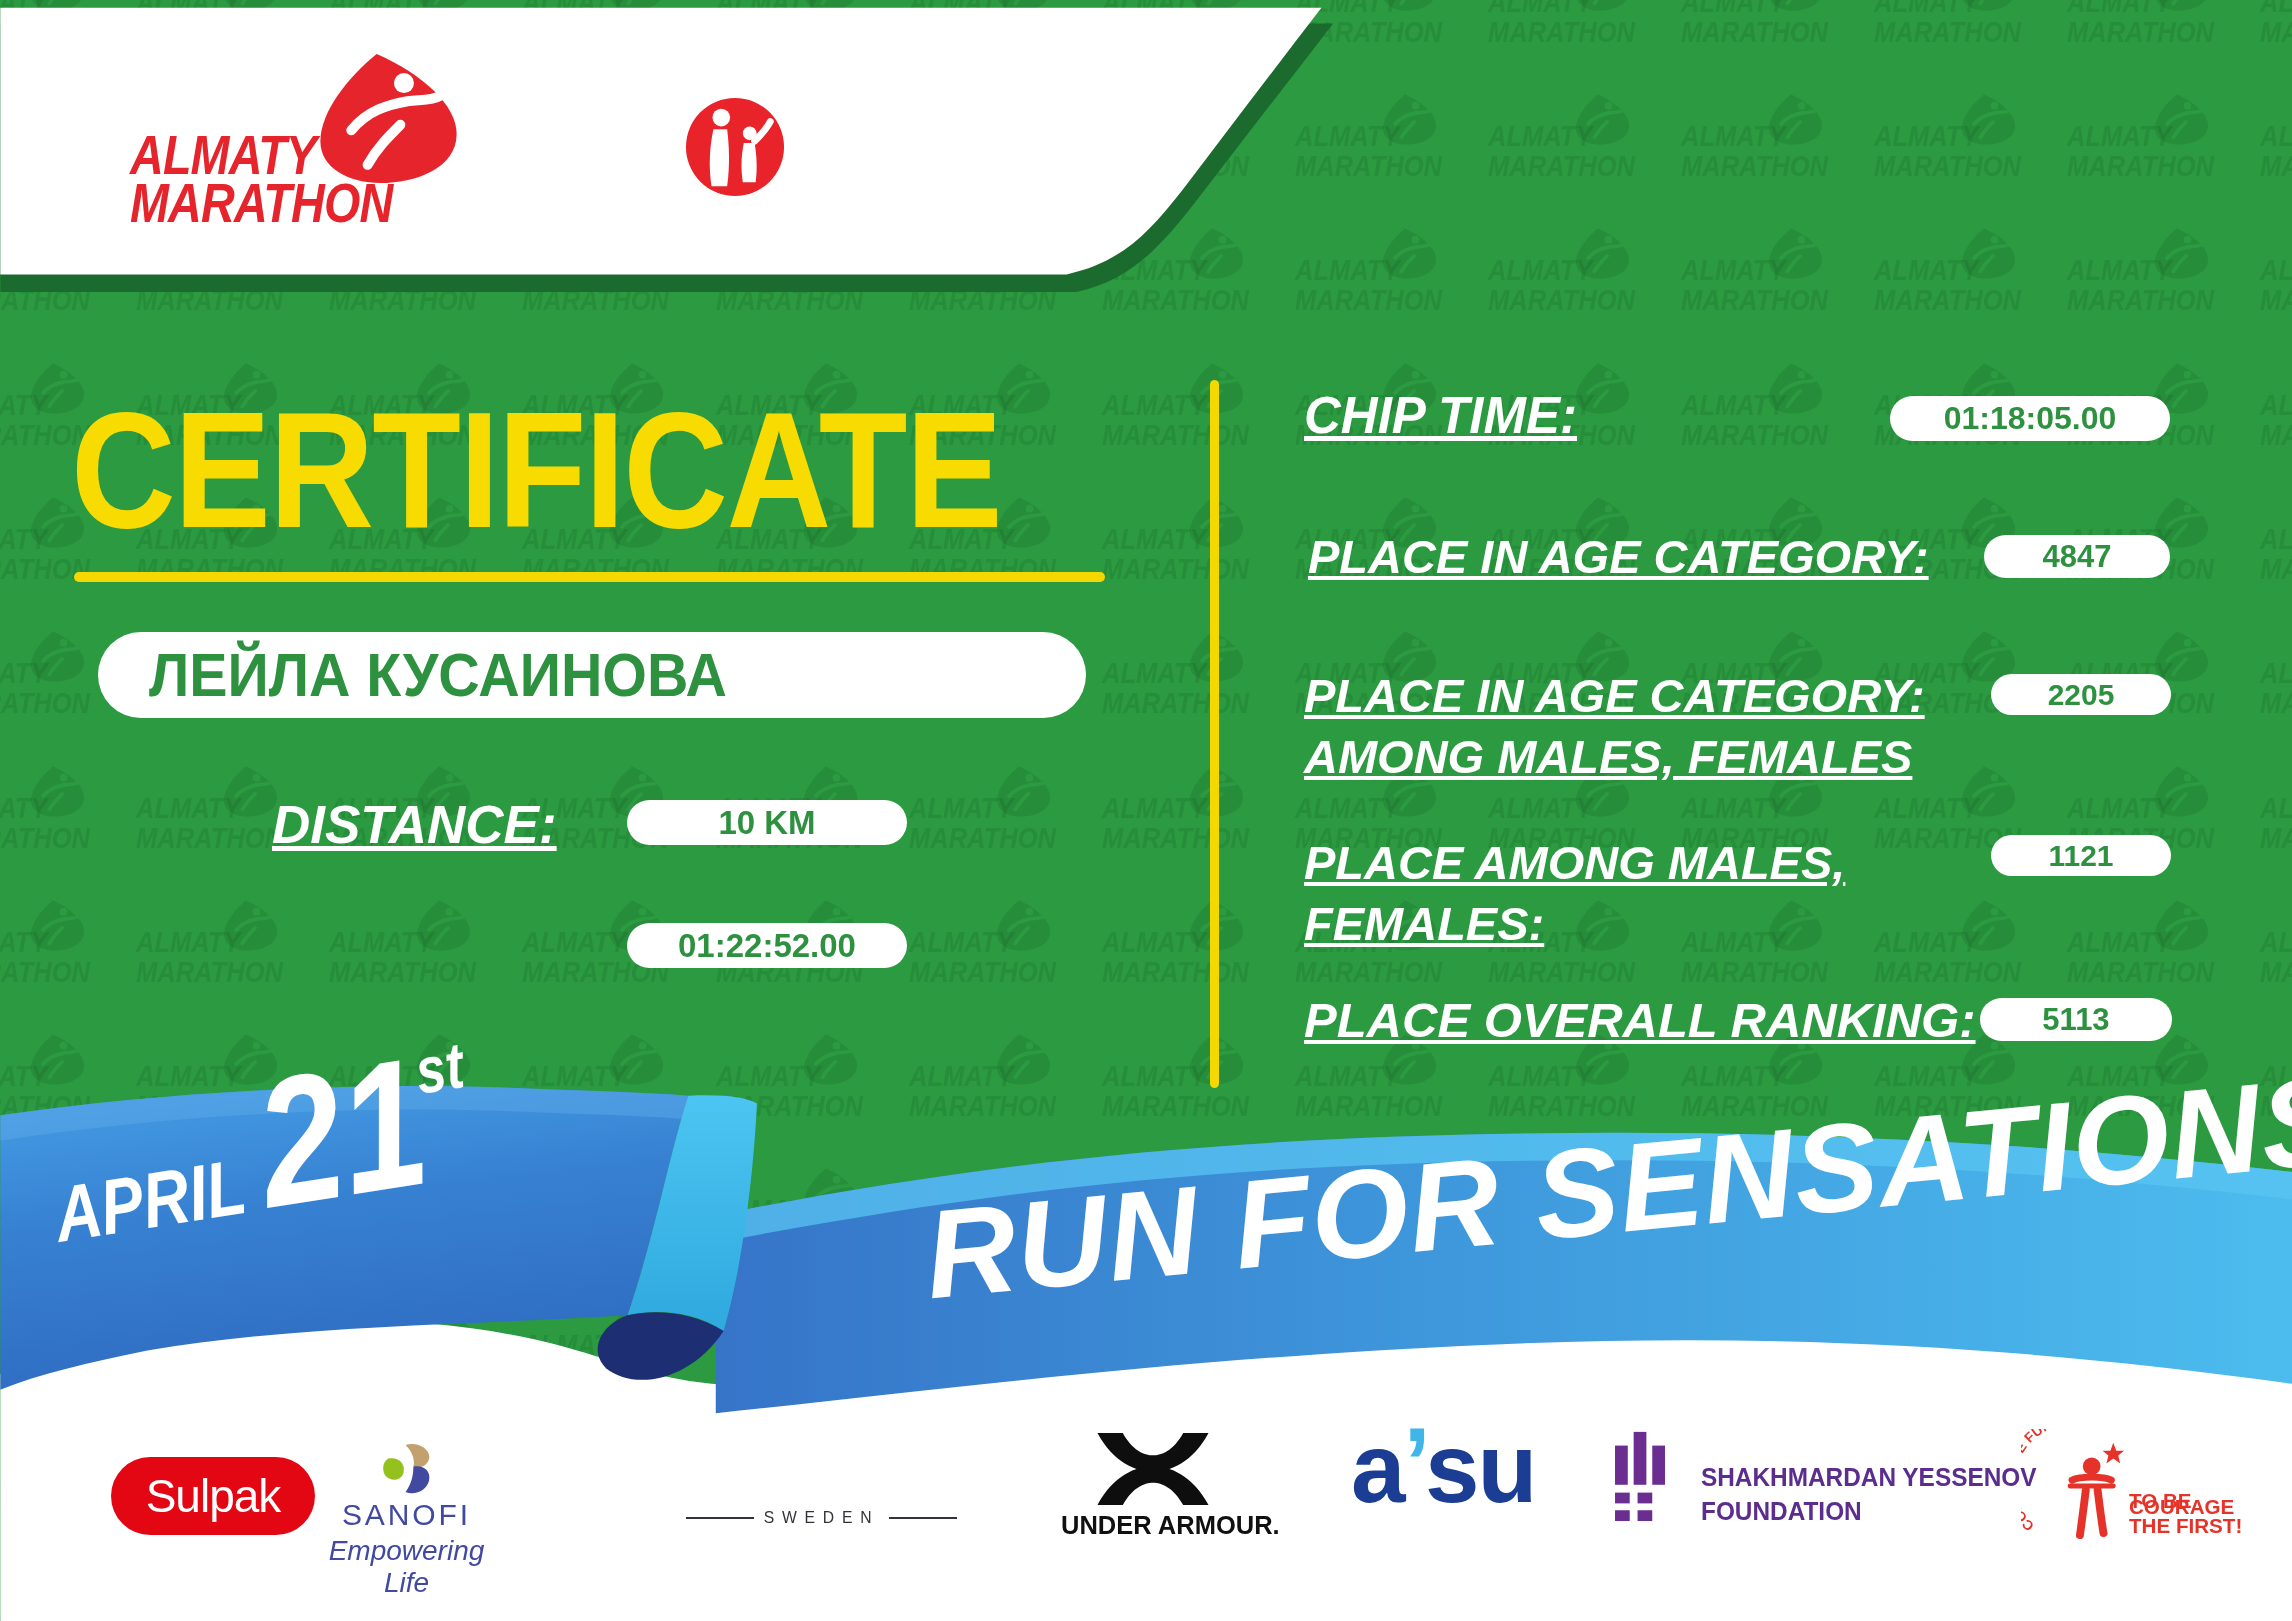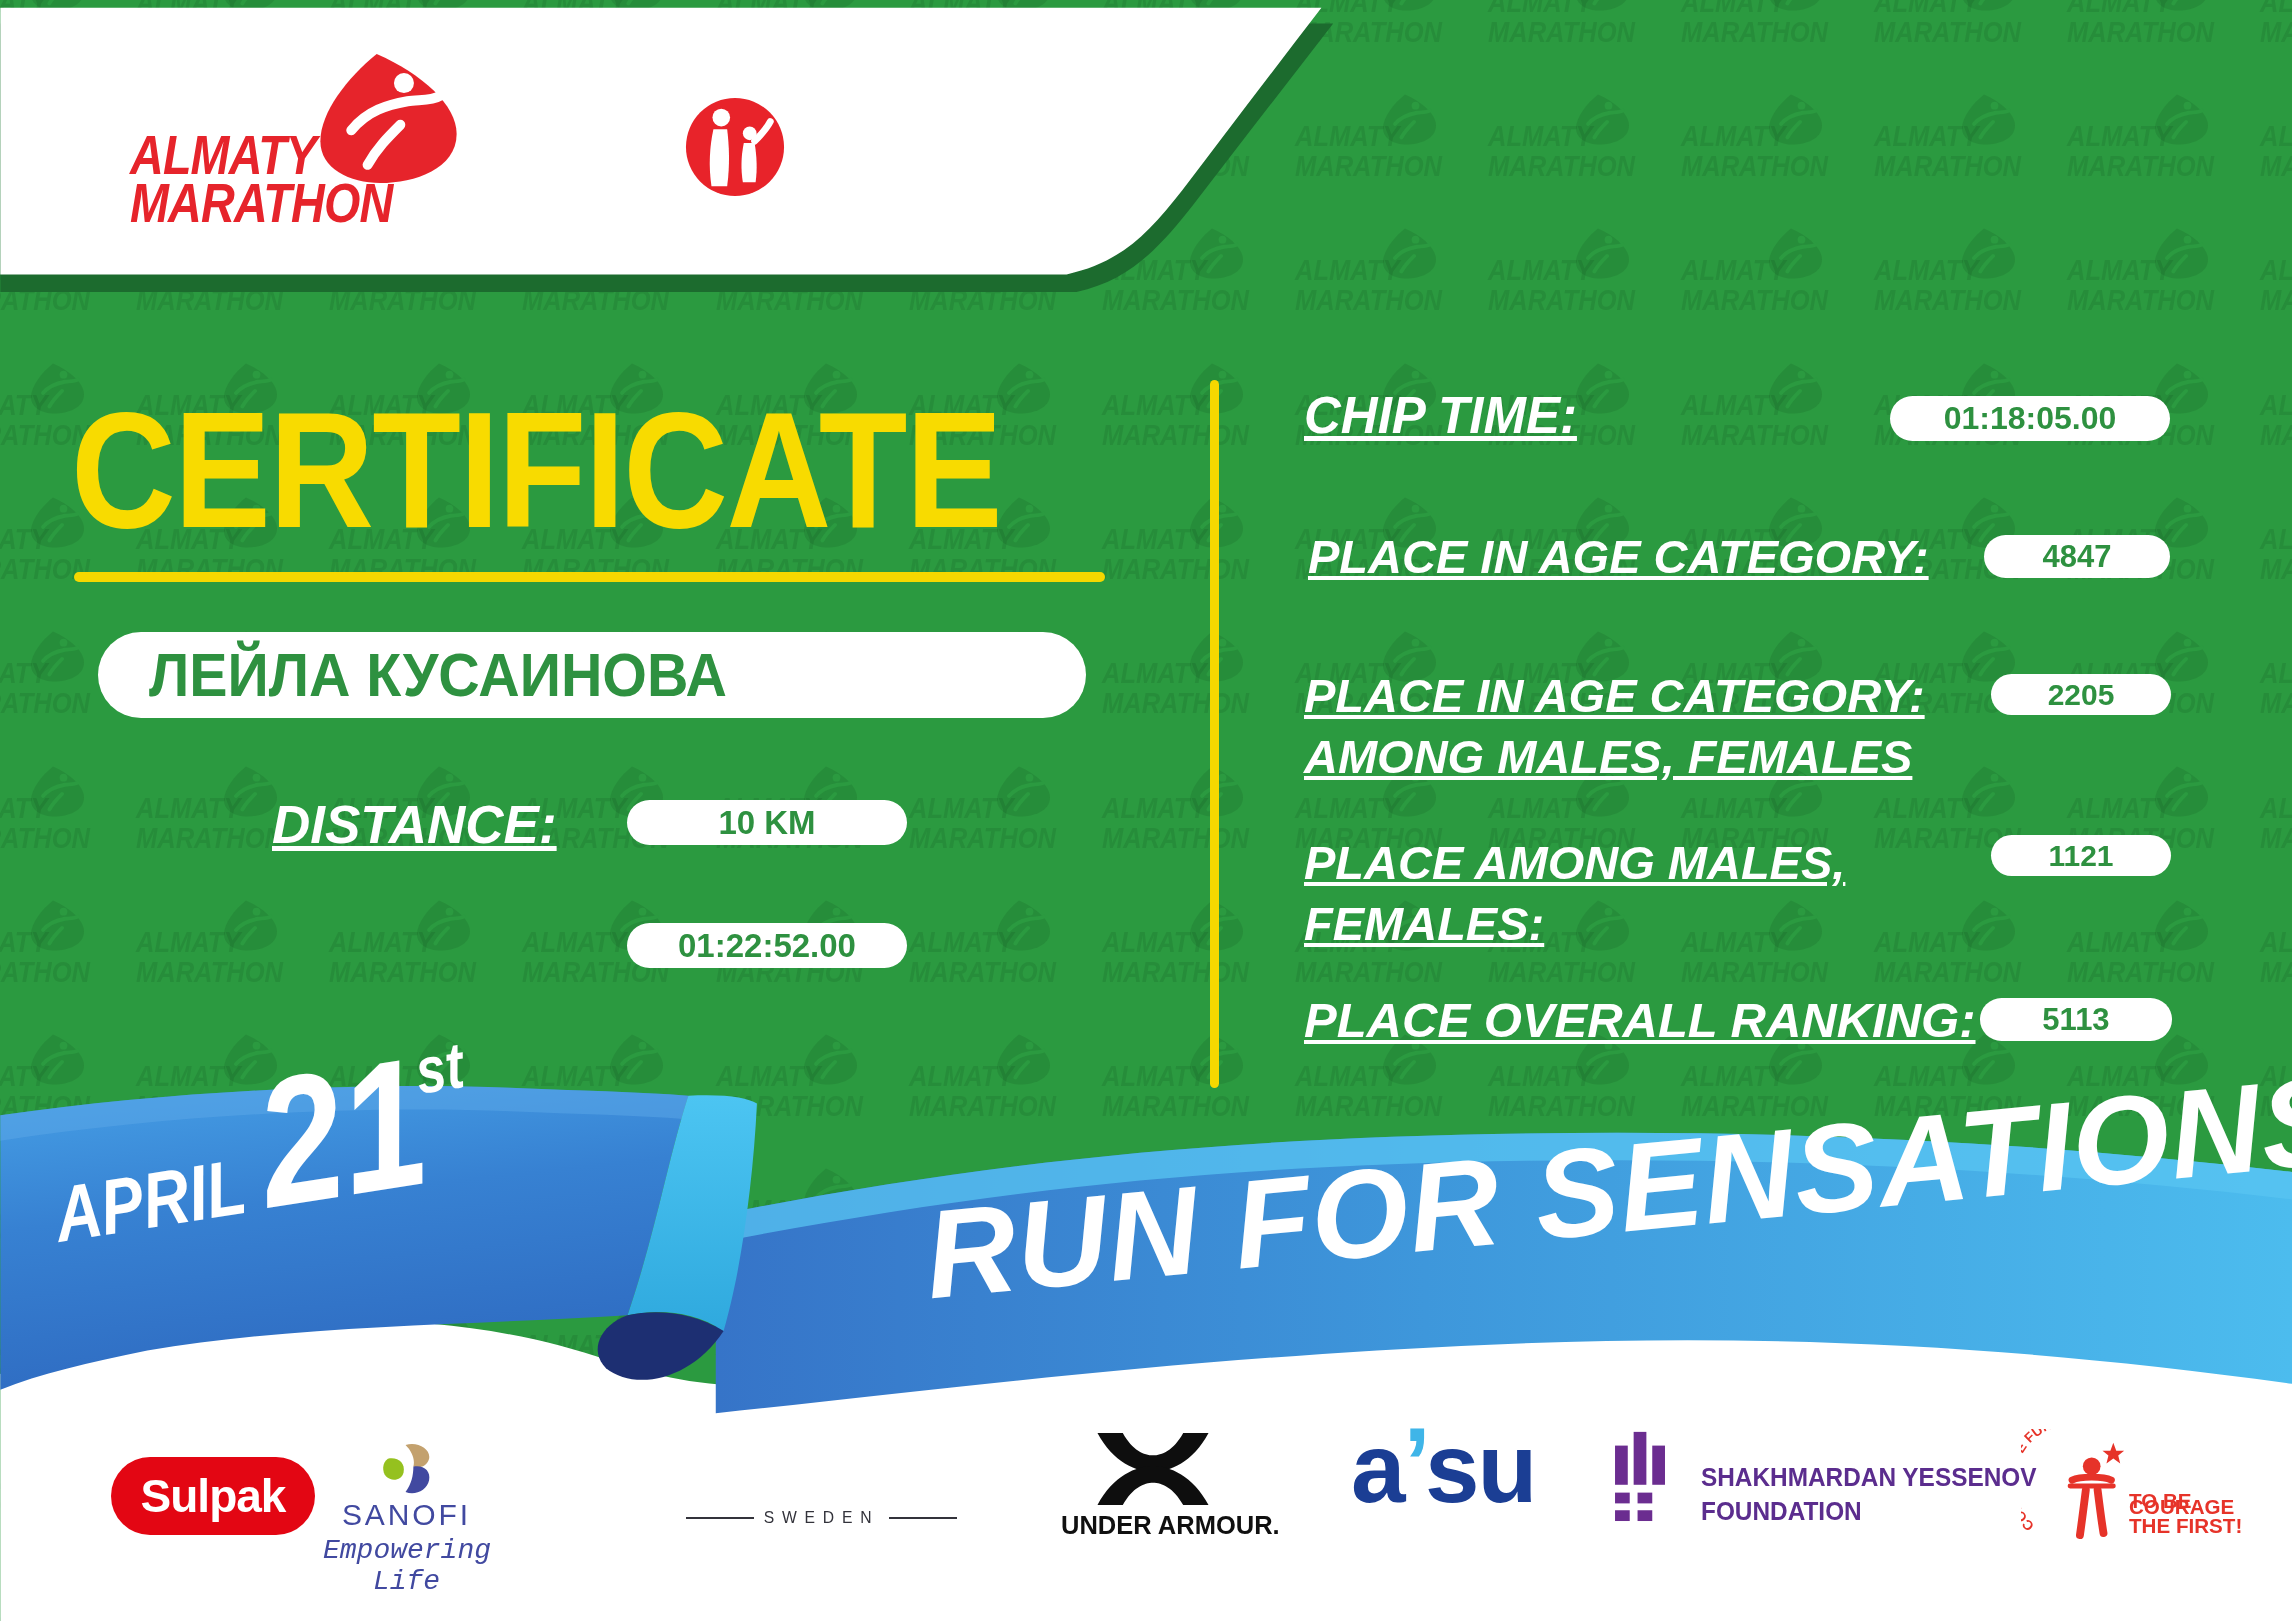--- a/index.html
+++ b/index.html
@@ -35,24 +35,24 @@
   #april-block{left:61px;top:1106px;transform:rotate(-9deg) scaleX(.82);transform-origin:left bottom;
                display:flex;align-items:flex-end;color:#ffffff;font-style:italic;font-weight:bold;white-space:nowrap;}
   #april-word{font-size:78px;line-height:.95;margin-right:25.5px;}
   #day-num{font-size:182px;line-height:.8;}
   #day-suf{font-size:65px;line-height:1;position:relative;top:-90px;}
   #slogan{left:919px;top:1184px;transform:rotate(-5.5deg);transform-origin:left top;
           font-size:125px;font-weight:bold;font-style:italic;color:#ffffff;letter-spacing:1px;white-space:nowrap;}
   
   #sulpak{left:111px;top:1457px;width:204px;height:78px;background:#E30613;border-radius:39px;
           display:flex;align-items:center;justify-content:center;}
-  #sulpak span{color:#fff;font-size:46px;font-weight:bold;letter-spacing:-1px;}
+  #sulpak span{color:#fff;font-size:46px;font-weight:normal;letter-spacing:-1px;}
   .sanofi-t{left:323px;width:167px;text-align:center;color:#4149A0;}
   #sanofi-name{top:1498px;font-size:30px;letter-spacing:2.9px;font-weight:500;}
-  #sanofi-tag{top:1535px;font-size:28px;font-style:italic;font-family:Liberation Mono, monospace;}
+  #sanofi-tag{top:1535px;font-size:28px;font-style:italic;font-family:Liberation Sans, sans-serif;}
   #oriflame-name{left:679px;top:1460px;font-size:44px;color:#33333B;letter-spacing:10.8px;font-weight:400;white-space:nowrap;}
   #oriflame-sub{left:686px;top:1509px;width:271px;display:flex;align-items:center;gap:9.8px;color:#33333B;}
   #oriflame-sub .ln{flex:1;height:2px;background:#33333B;}
   #oriflame-sub span{font-size:15.7px;letter-spacing:7.8px;}
   #ua-word{left:1061px;top:1511px;font-size:25.5px;font-weight:800;color:#101010;letter-spacing:0px;white-space:nowrap;}
   #asu{left:1351px;top:1419px;color:#1B3E94;font-weight:bold;font-size:98px;line-height:1;letter-spacing:-2px;}
   #asu .drop{color:#3FB5E8;position:relative;top:-5.9px;font-size:98px;}
   .yess-t{left:1701px;color:#5B2D8E;font-weight:bold;font-size:26.5px;line-height:1;transform:scaleX(.92);transform-origin:left;white-space:nowrap;}
   .courage-t{left:2129px;color:#E63329;font-weight:bold;font-size:20.6px;line-height:1.22;white-space:nowrap;}
 </style>

